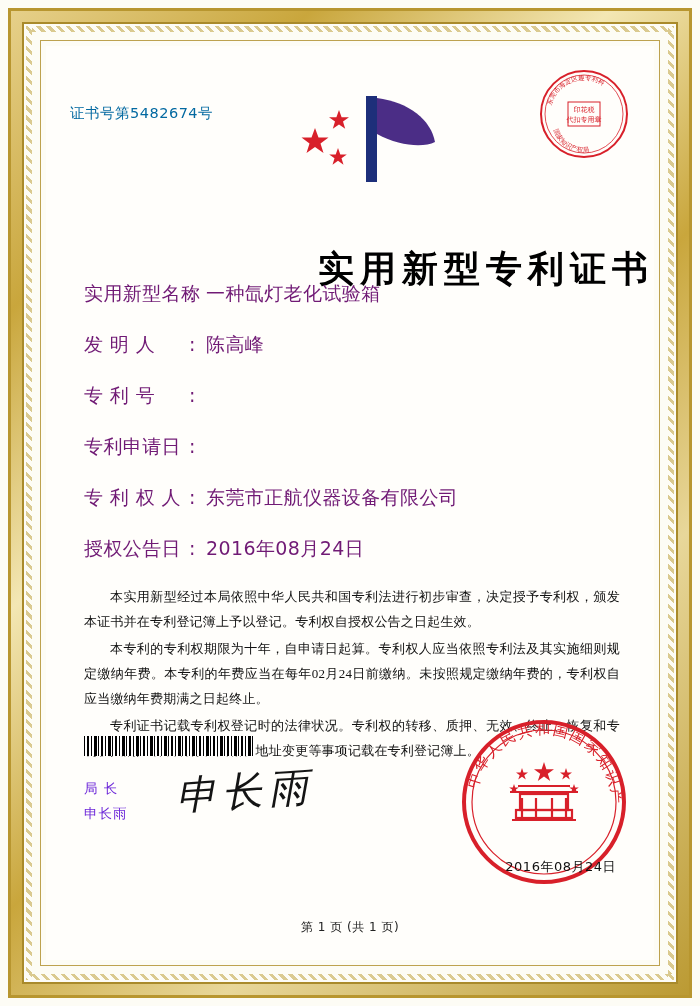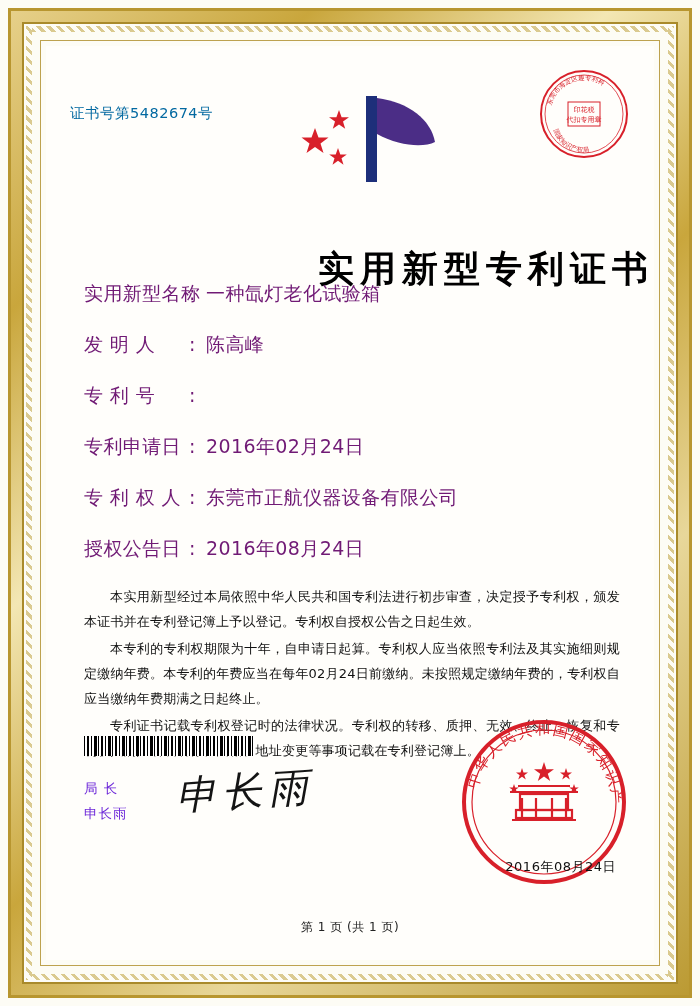--- a/index.html
+++ b/index.html
@@ -145,20 +145,21 @@
     top: 538px;
     font-size: 13px;
     line-height: 25px;
     color: #111;
     text-align: justify;
     letter-spacing: .2px;
   }
   .paragraphs p {
     margin: 0 0 2px 0;
     text-indent: 26px;
+    font-family: Liberation Serif, serif;
   }
 
   
   .barcode {
     position: absolute;
     left: 38px;
     top: 690px;
     width: 170px;
     height: 20px;
     background:
@@ -283,21 +284,20 @@
         <span class="field-sep">:</span>
         <span class="field-value">陈高峰</span>
       </div>
       <div class="field-row">
         <span class="field-label">专 利 号</span>
         <span class="field-sep">:</span>
       </div>
       <div class="field-row">
         <span class="field-label">专利申请日</span>
         <span class="field-sep">:</span>
-        <span class="field-value">2016年02月24日</span>
       </div>
       <div class="field-row">
         <span class="field-label">专 利 权 人</span>
         <span class="field-sep">:</span>
         <span class="field-value">东莞市正航仪器设备有限公司</span>
       </div>
       <div class="field-row">
         <span class="field-label">授权公告日</span>
         <span class="field-sep">:</span>
         <span class="field-value">2016年08月24日</span>

